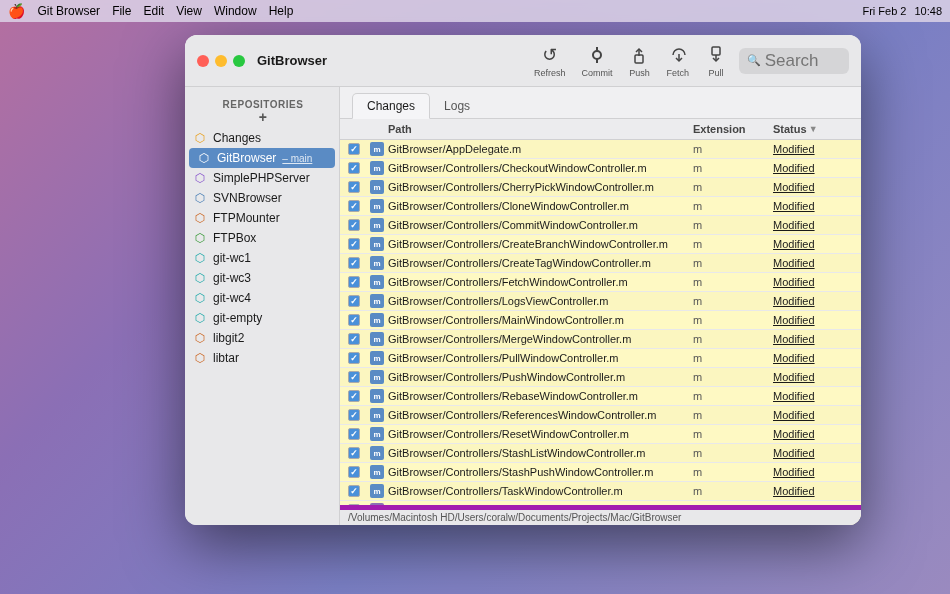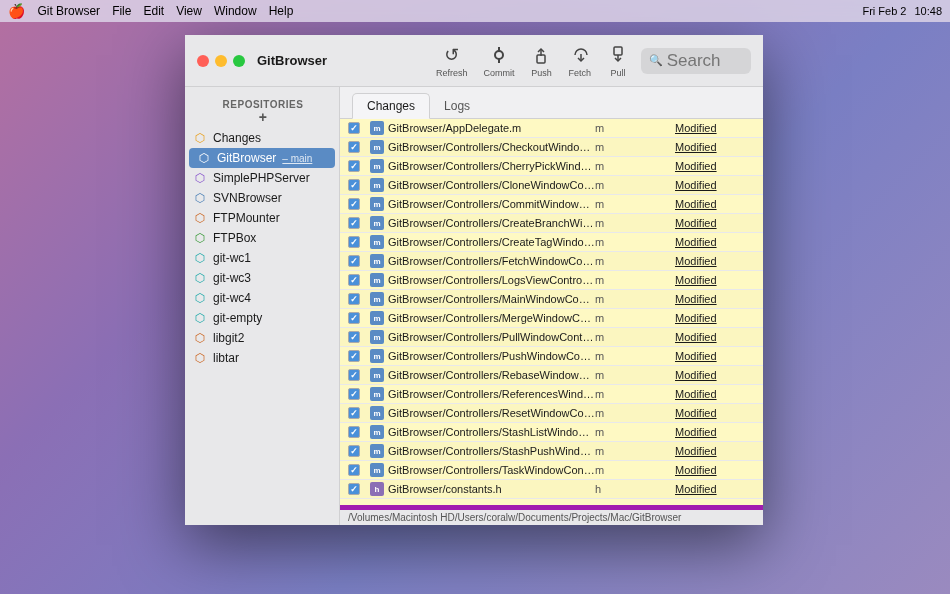--- a/index.html
+++ b/index.html
@@ -41,24 +41,24 @@
     }
     .apple-logo { font-size: 14px; }
     .menubar-item { cursor: pointer; }
     .menubar-item.bold { font-weight: 400; }
 
     
     .window {
       position: absolute;
       top: 35px;
       left: 185px;
-      width: 578px;
+      width: 676px;
       height: 490px;
       background: #f5f5f7;
-      border-radius: 0;
+      border-radius: 12px;
       box-shadow: 0 20px 60px rgba(0,0,0,0.5);
       overflow: hidden;
       display: flex;
       flex-direction: column;
     }
 
     
     .titlebar {
       height: 52px;
       background: #e8e8ea;
@@ -467,20 +467,29 @@
     </div>
 
     <div class="main-area">
 
       <div class="tabs">
         <div class="tab active">Changes</div>
         <div class="tab">Logs</div>
       </div>
 
       <div class="table-container">
+        <div class="table-header">
+          <div></div>
+          <div></div>
+          <div>Path</div>
+          <div>Extension</div>
+          <div class="col-header-status">
+            Status <span class="status-sort-icon">▼</span>
+          </div>
+        </div>
 
         <div class="table-row">
           <div class="checkbox checked"></div>
           <div class="file-type-badge badge-m">m</div>
           <div class="file-path">GitBrowser/AppDelegate.m</div>
           <div class="ext-cell">m</div>
           <div class="status-badge status-modified">Modified</div>
         </div>
 
         <div class="table-row">

